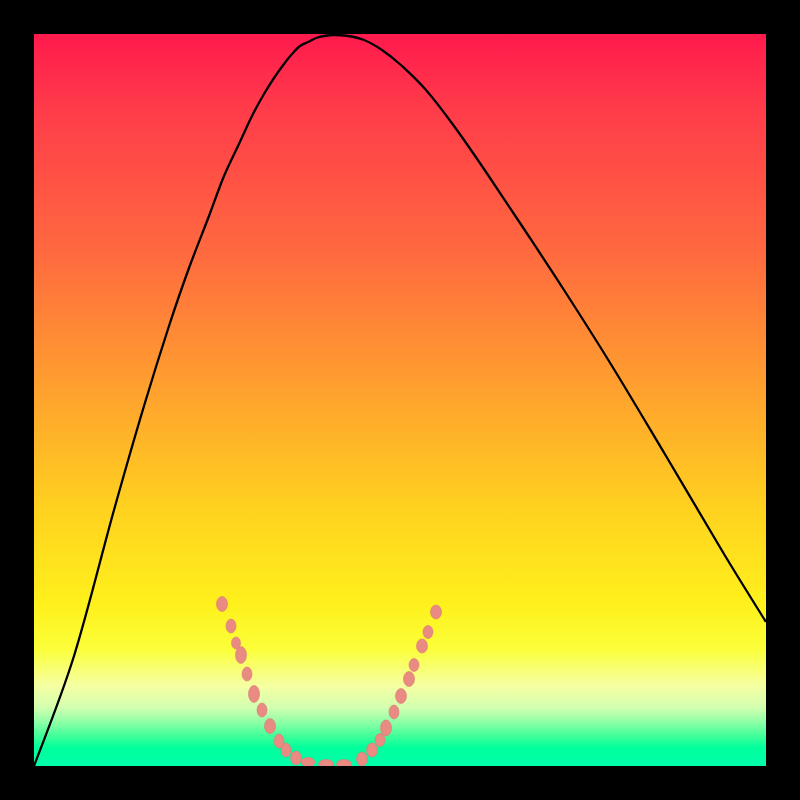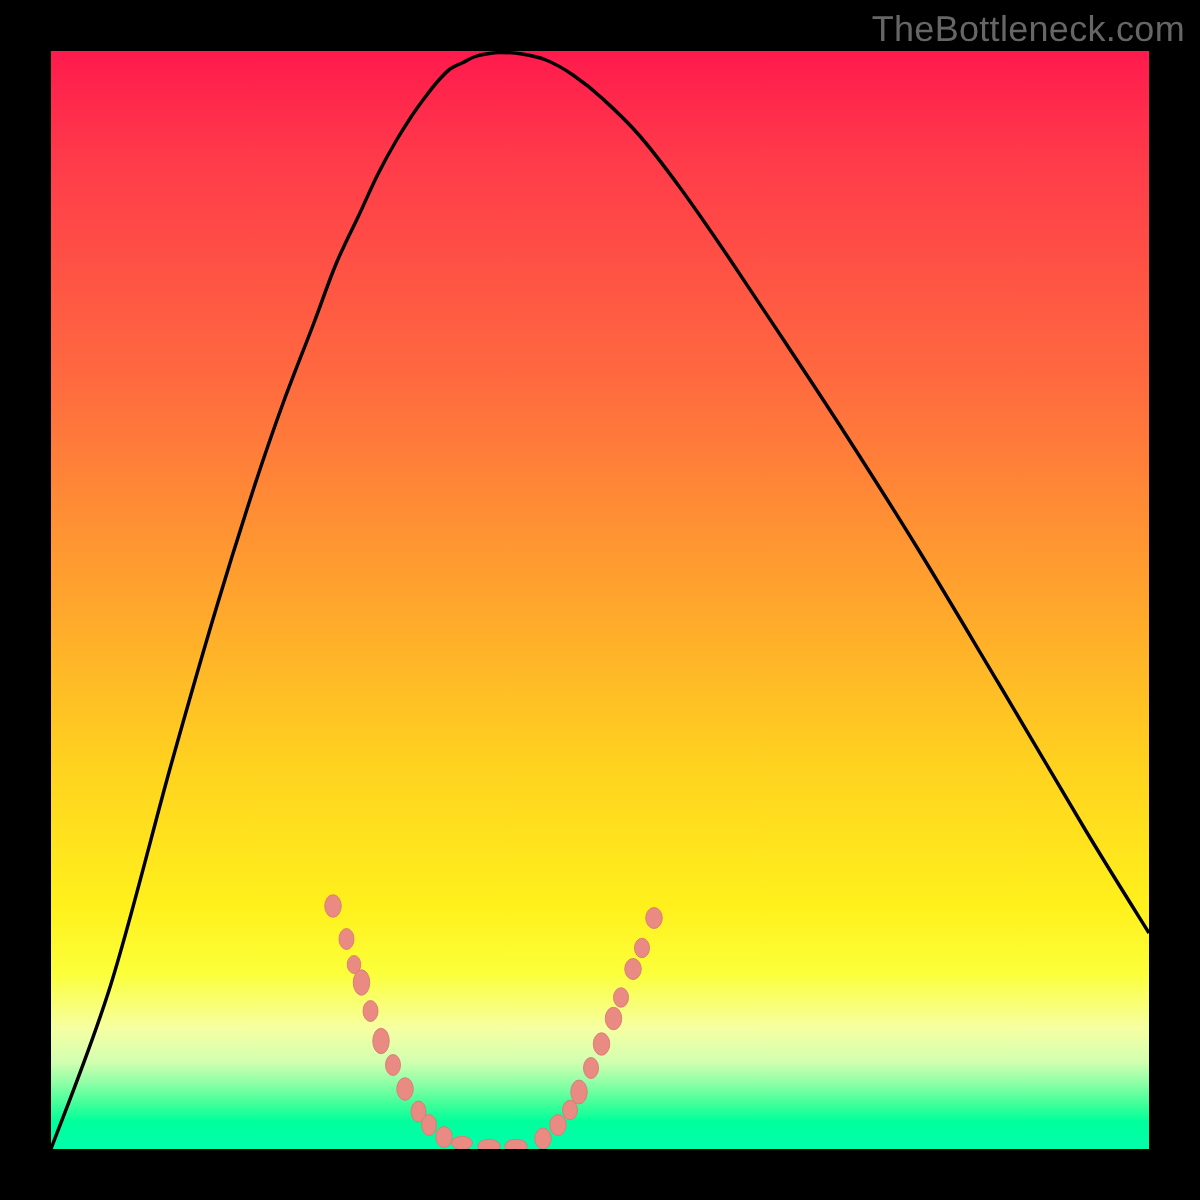--- a/index.html
+++ b/index.html
@@ -64,21 +64,20 @@
     fill: #e98b83;
     stroke: #d97b73;
     stroke-width: 0.6;
   }
 </style>
 </head>
 <body>
 
 <div class="frame">
 
-  <div class="watermark">TheBottleneck.com</div>
 
   <div class="plot-area">
     <svg class="curve" viewBox="0 0 732 732" preserveAspectRatio="none">
       <path id="curve-path" d="M 0 732 C 6.7 713.7,26.7 664.7,40 622 C 53.3 579.3,68.3 517.7,80 476 C 91.7 434.3,100.8 402.7,110 372 C 119.2 341.3,127.5 315.0,135 292 C 142.5 269.0,148.3 252.3,155 234 C 161.7 215.7,169.2 197.3,175 182 C 180.8 166.7,185.0 154.0,190 142 C 195.0 130.0,200.3 120.0,205 110 C 209.7 100.0,213.8 90.3,218 82 C 222.2 73.7,226.3 66.3,230 60 C 233.7 53.7,236.7 49.0,240 44 C 243.3 39.0,247.0 34.0,250 30 C 253.0 26.0,255.3 23.0,258 20 C 260.7 17.0,263.3 14.0,266 12 C 268.7 10.0,271.3 9.3,274 8 C 276.7 6.7,279.3 5.0,282 4 C 284.7 3.0,287.0 2.5,290 2 C 293.0 1.5,296.0 1.0,300 1 C 304.0 1.0,309.0 1.2,314 2 C 319.0 2.8,324.3 3.7,330 6 C 335.7 8.3,341.7 11.7,348 16 C 354.3 20.3,360.7 25.3,368 32 C 375.3 38.7,383.3 46.0,392 56 C 400.7 66.0,410.0 78.3,420 92 C 430.0 105.7,440.7 121.3,452 138 C 463.3 154.7,475.0 172.3,488 192 C 501.0 211.7,515.0 232.7,530 256 C 545.0 279.3,561.0 304.3,578 332 C 595.0 359.7,613.3 390.7,632 422 C 650.7 453.3,673.3 492.3,690 520 C 706.7 547.7,725.0 576.7,732 588 " fill="none" stroke="#000" stroke-width="2.3"></path>
       <g id="markers-group">
           <ellipse cx="188" cy="570" rx="5.5" ry="7.5" class="marker"></ellipse>
           <ellipse cx="197" cy="592" rx="5" ry="7" class="marker"></ellipse>
           <ellipse cx="202" cy="609" rx="4.5" ry="6" class="marker"></ellipse>
           <ellipse cx="207" cy="621" rx="5.5" ry="8.5" class="marker"></ellipse>
           <ellipse cx="213" cy="640" rx="5" ry="7" class="marker"></ellipse>

